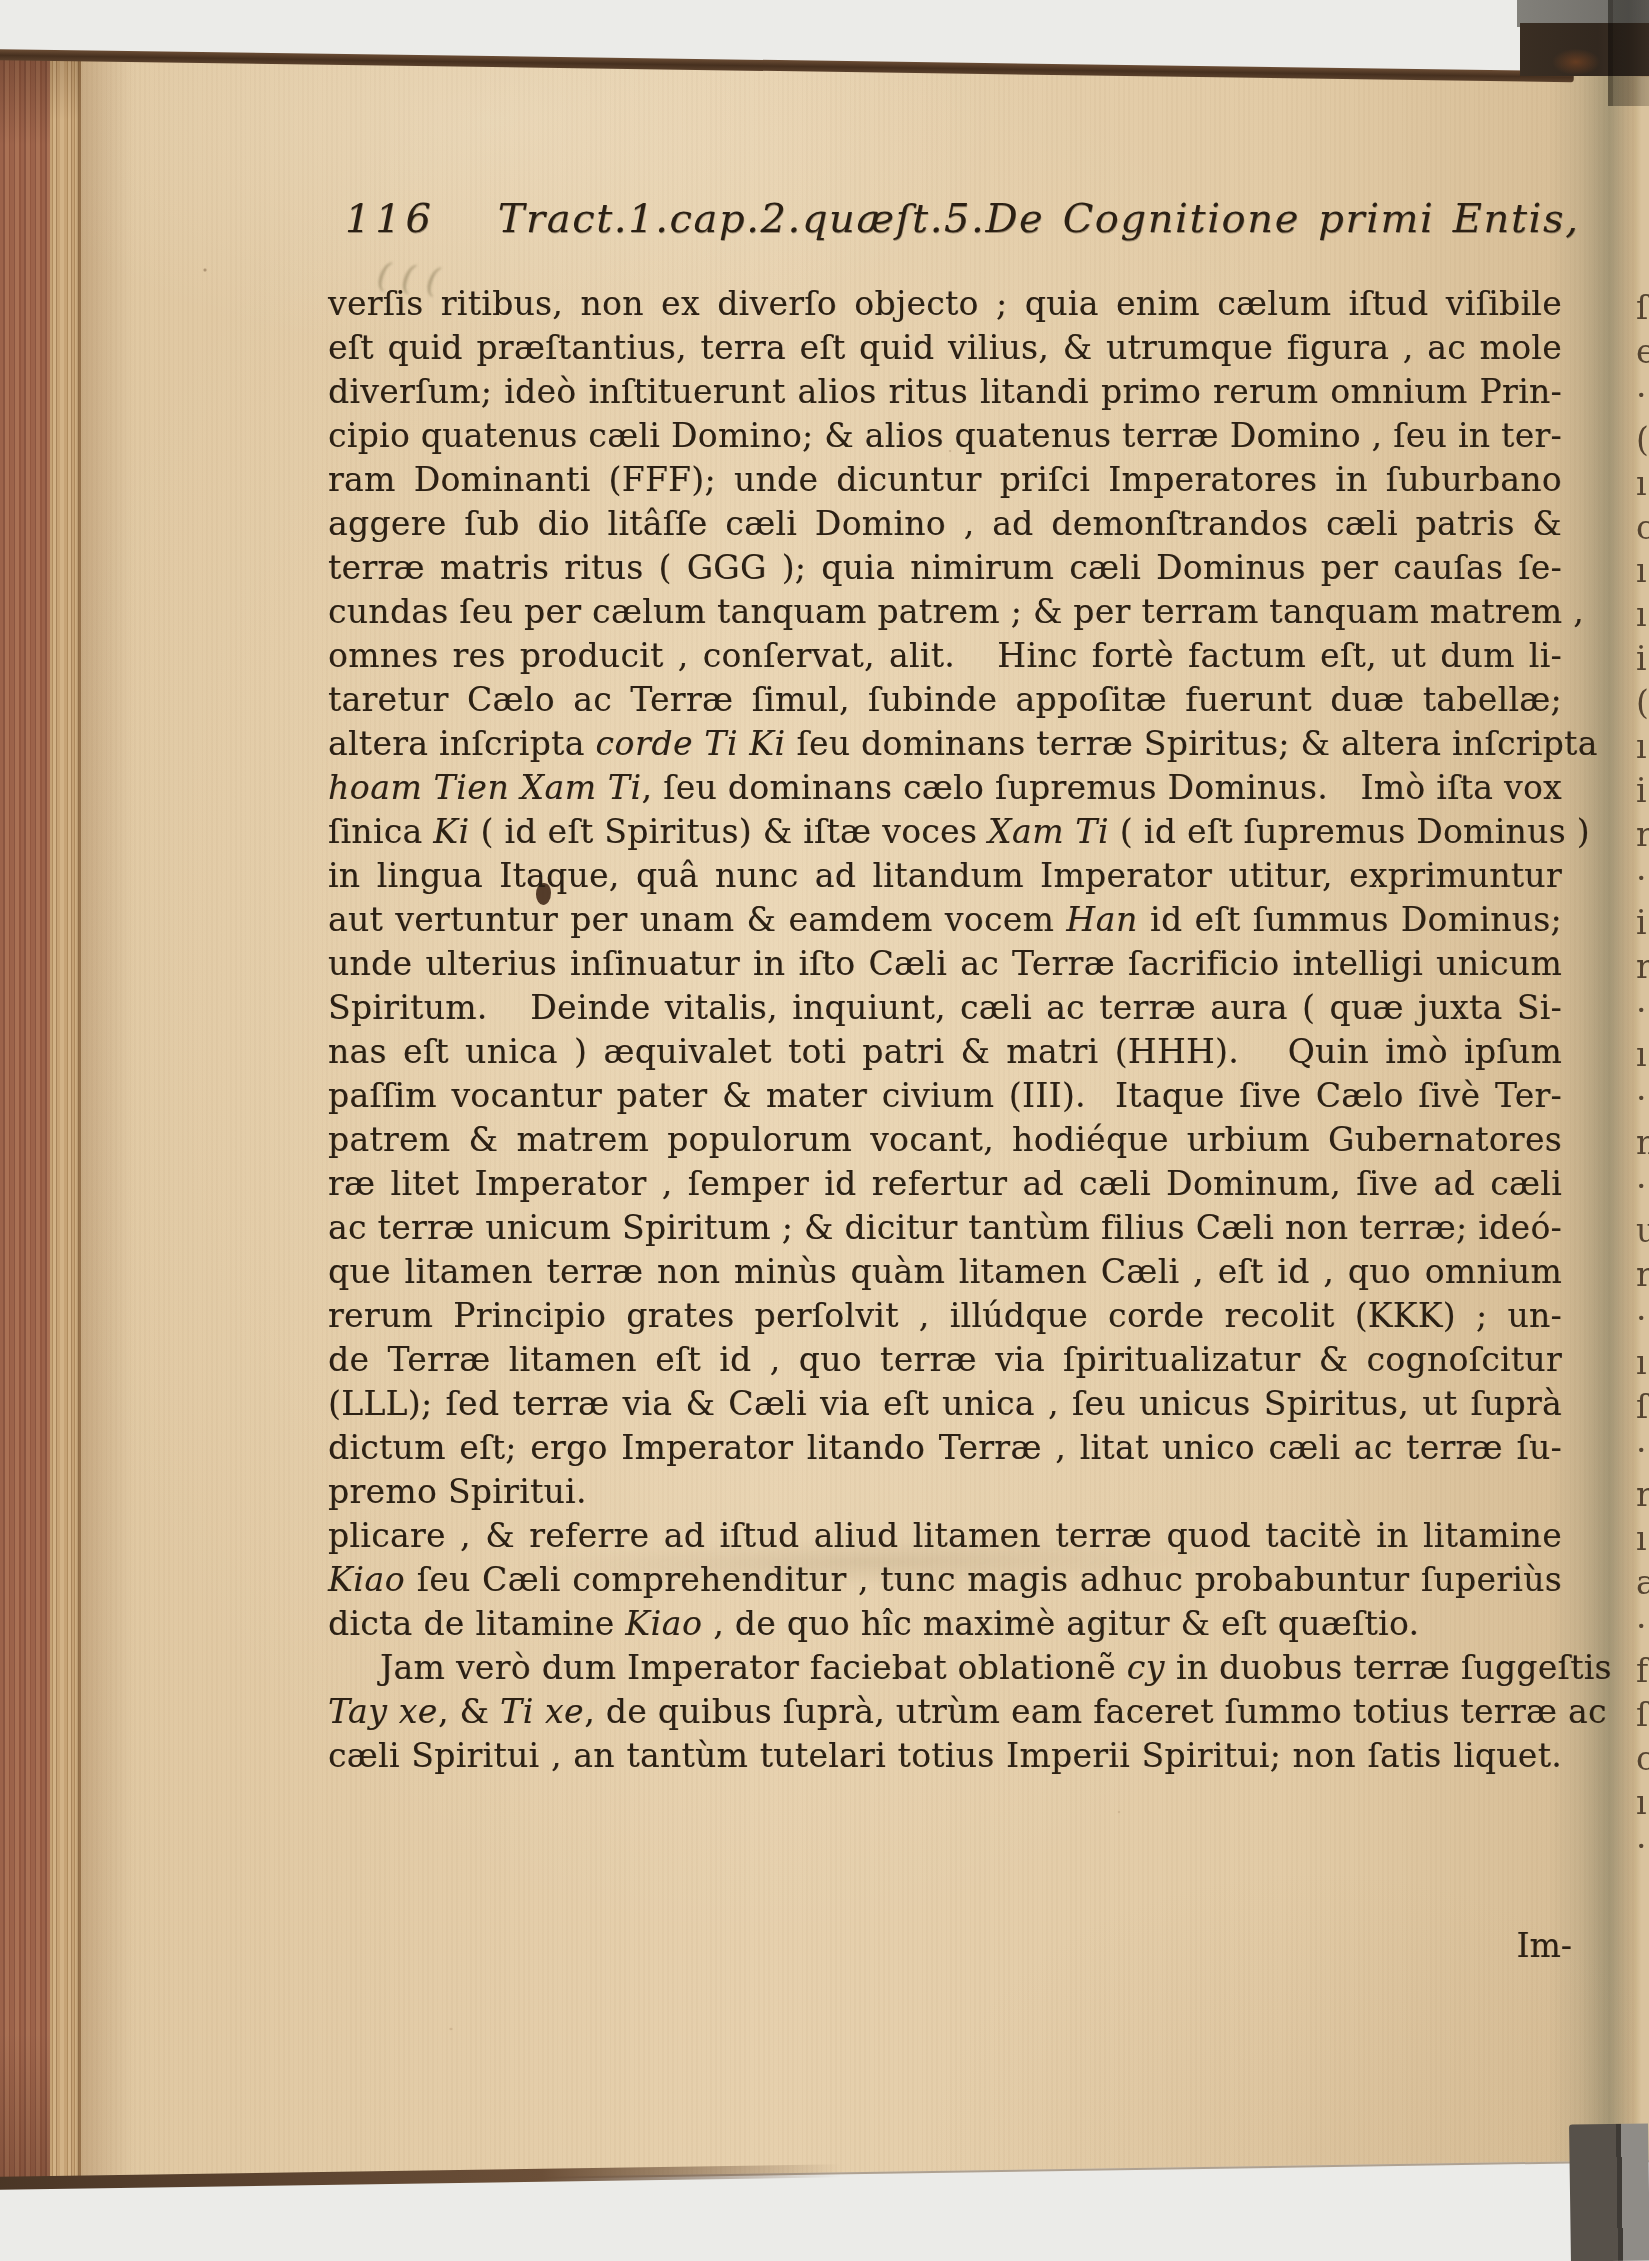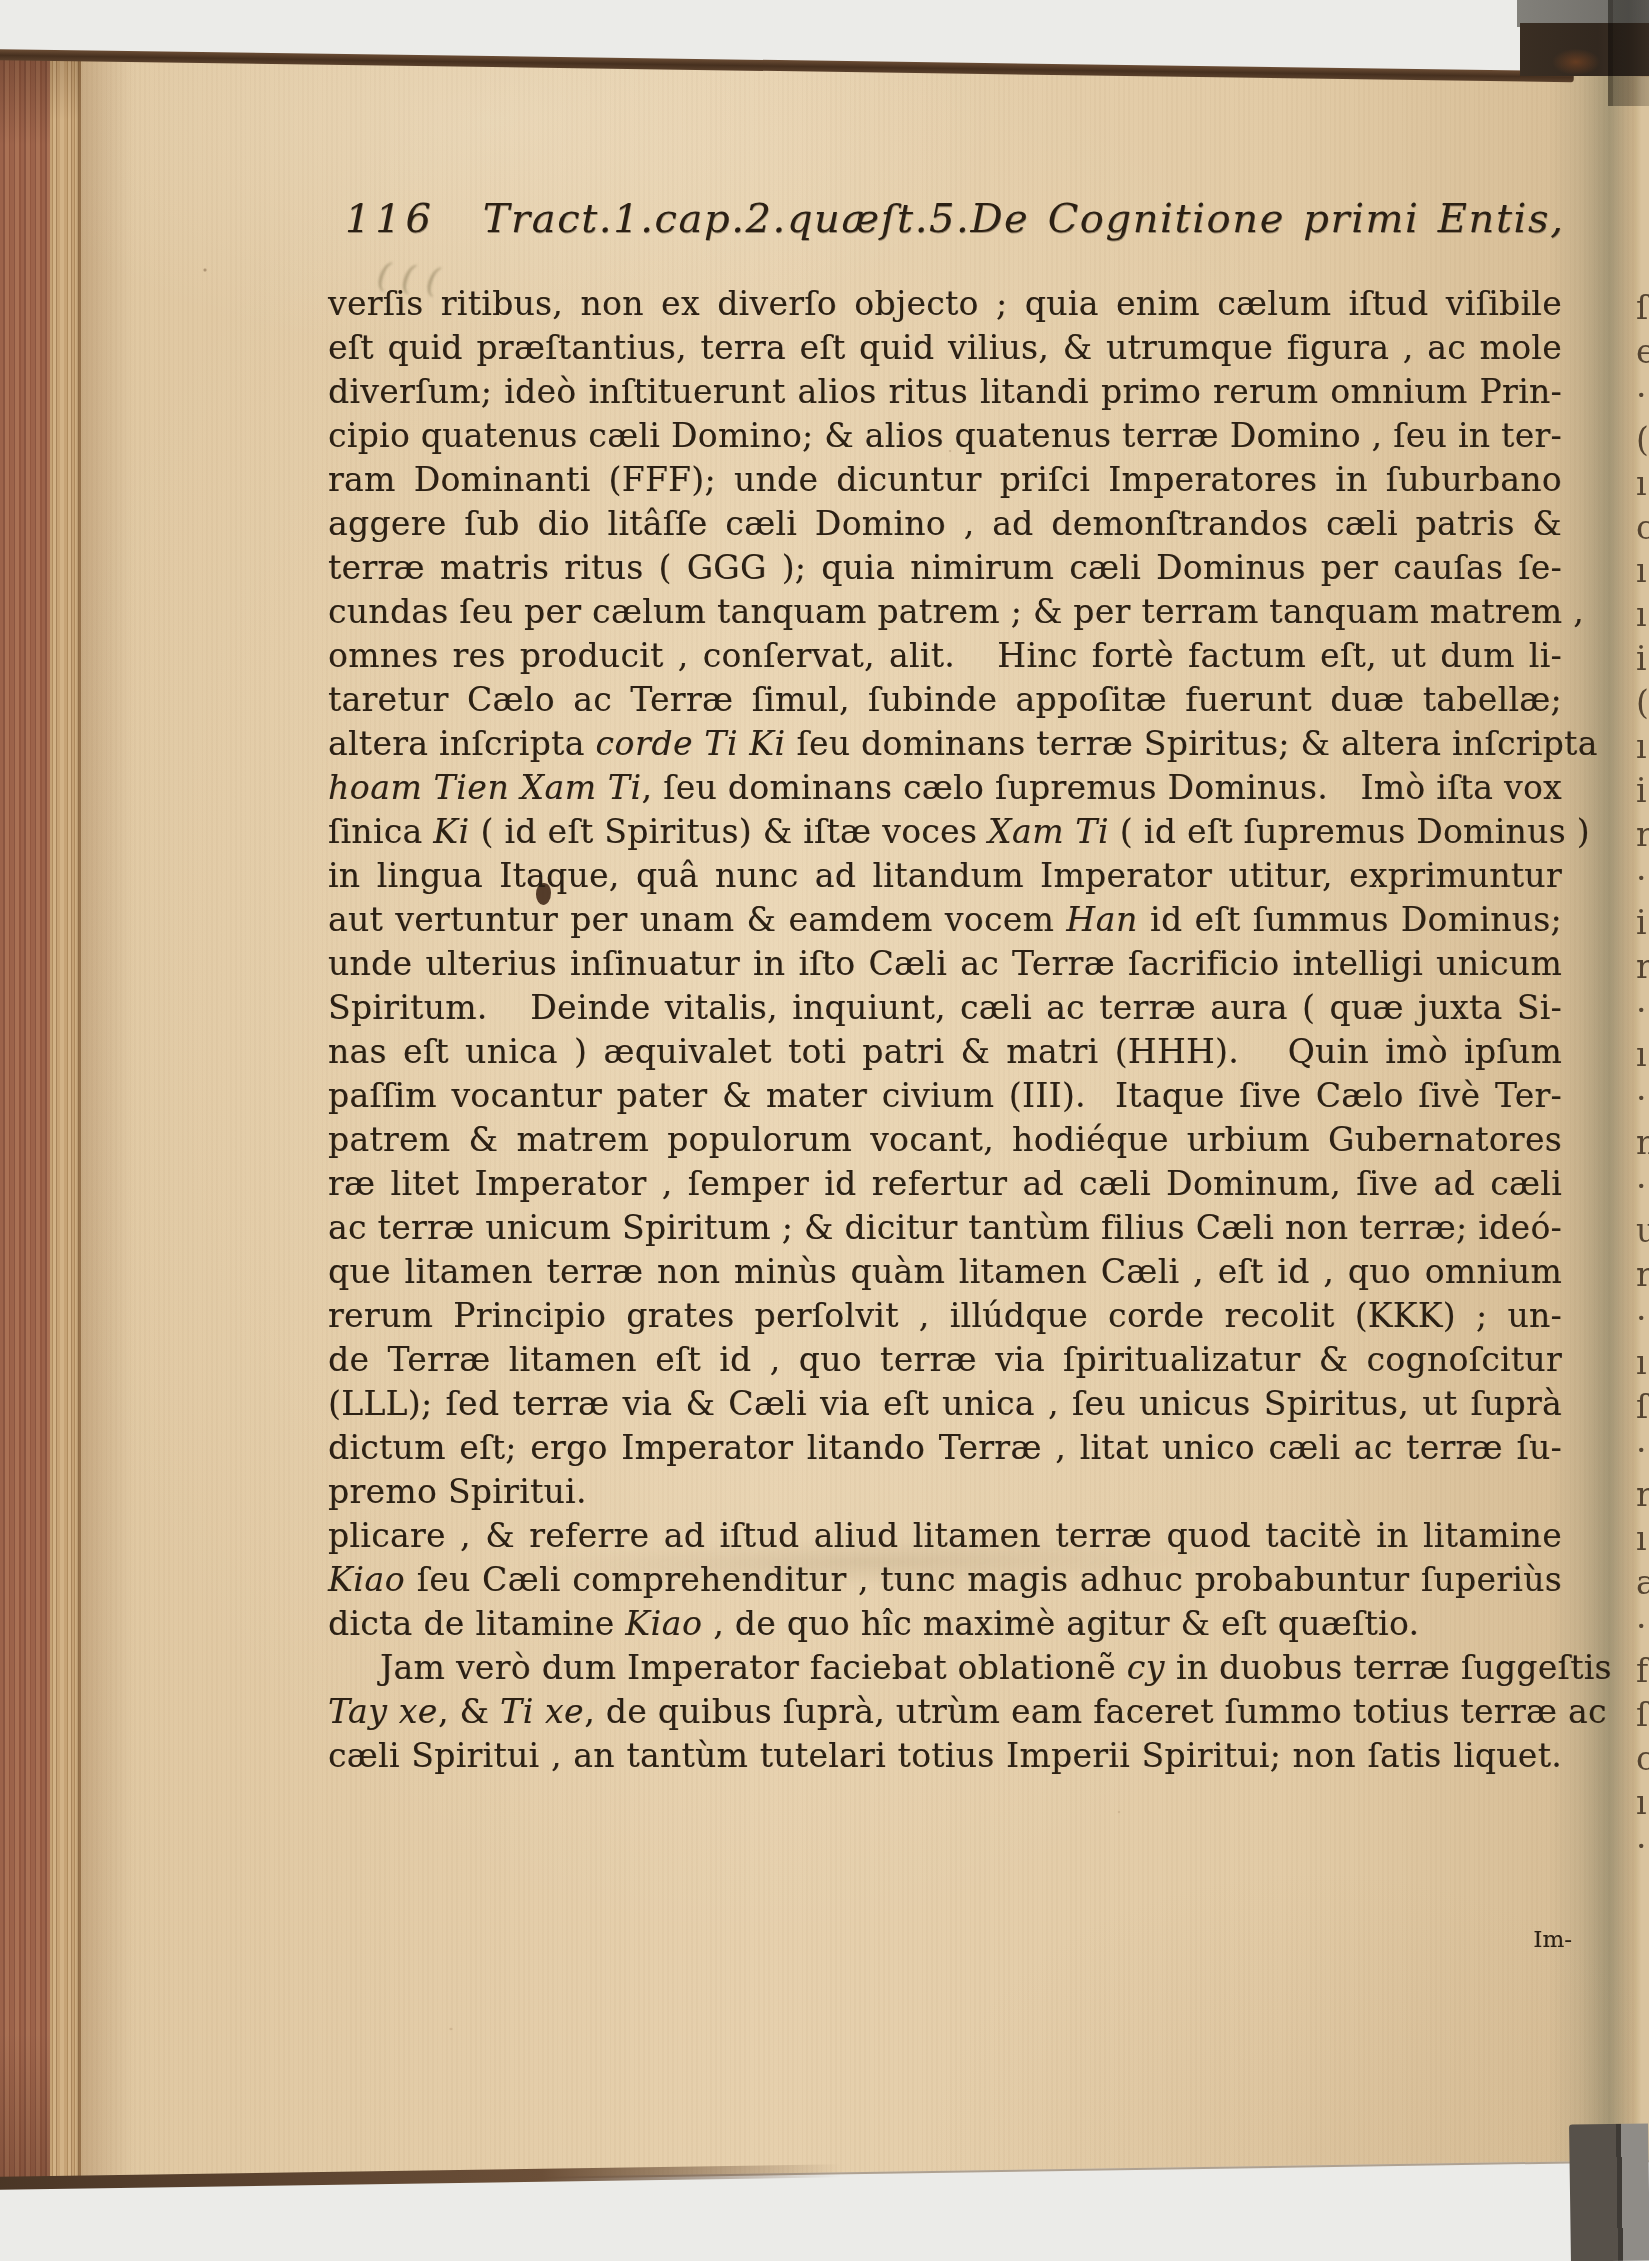--- a/index.html
+++ b/index.html
@@ -72,34 +72,34 @@
     position:absolute;left:536px;top:883px;width:14.5px;height:22px;border-radius:50% 45% 55% 50%;
     background:rgba(58,33,18,.85);filter:blur(0.4px);
   }
   
   .running-head{
     position:absolute;left:345px;top:195px;display:flex;align-items:baseline;
     font-style:italic;font-size:40px;color:var(--ink,#2b2014);
     letter-spacing:1.6px;word-spacing:4px;
     text-shadow:0.5px 0.5px 0.6px rgba(43,32,20,.38);
   }
-  .running-head .pagenum{margin-right:47px;letter-spacing:4.8px;}
+  .running-head .pagenum{margin-right:62px;letter-spacing:4.8px;}
   .textblock{
     position:absolute;left:328px;top:282px;width:1234px;
     font-size:33px;line-height:44px;color:var(--ink,#2b2014);
     text-shadow:0.4px 0.4px 0.6px rgba(43,32,20,.34);
     letter-spacing:0.3px;
   }
   .line{height:44px;white-space:pre;text-align:justify;text-align-last:justify;overflow:visible;}
   .line.nojust{text-align-last:left;}
   .line.indent{padding-left:52px;}
   .line i{font-style:italic;letter-spacing:0.6px;}
   .catchword{
     position:absolute;left:338px;top:1926px;width:1234px;text-align:right;
-    font-size:23px;color:var(--ink,#2b2014);text-shadow:0.4px 0.4px 0.6px rgba(43,32,20,.34);
+    font-size:33px;color:var(--ink,#2b2014);text-shadow:0.4px 0.4px 0.6px rgba(43,32,20,.34);
   }
   
   .top-cover{
     position:absolute;left:-16px;top:-63px;width:1715px;height:113px;
     background:var(--background,#ebebe8);
     transform:rotate(.8deg);transform-origin:0 100%;
   }
   .top-edge-strip{
     position:absolute;left:-16px;top:49px;width:1590px;height:11.3px;
     background:linear-gradient(180deg,#6a4c34,var(--top-edge,#46301f) 55%,#59402c);

